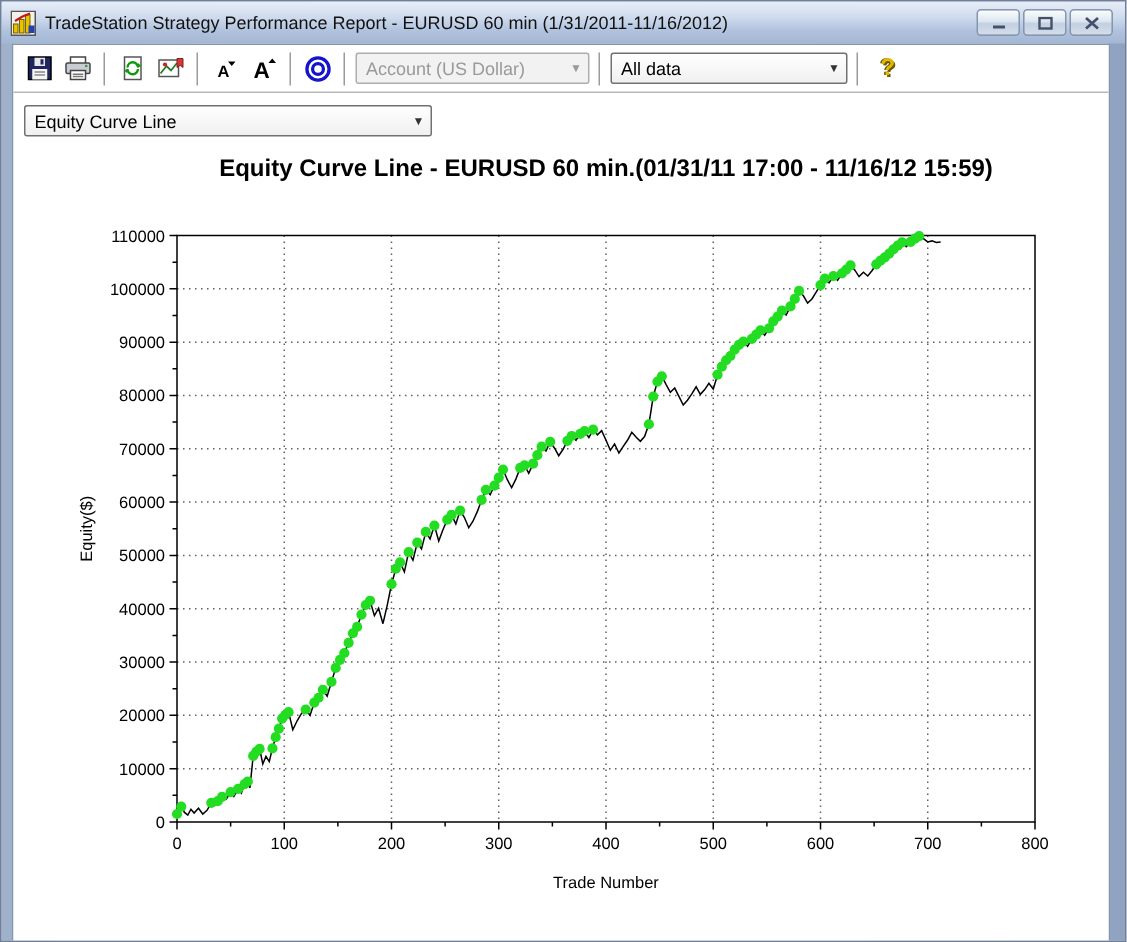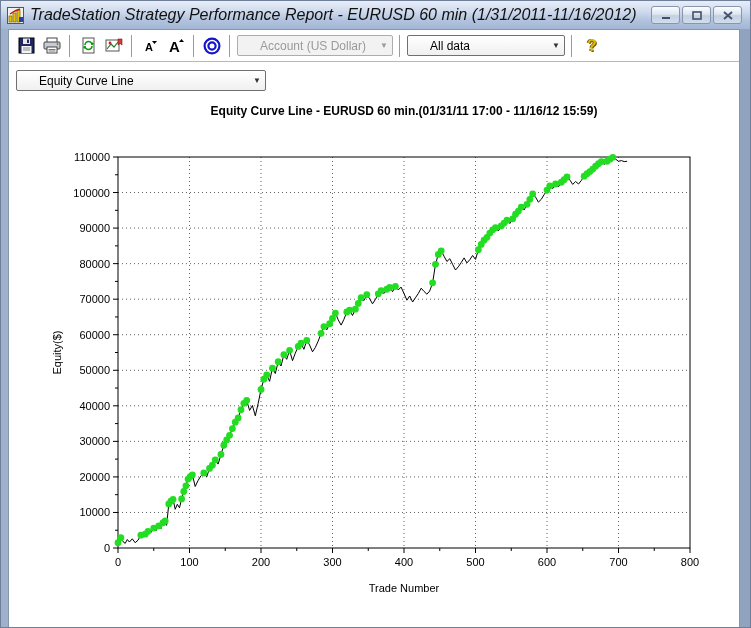--- a/index.html
+++ b/index.html
@@ -9,21 +9,21 @@
     background:linear-gradient(90deg,#9fb0ca 0%,#c2cfe4 30%,#b3c2da 60%,#8fa2bf 100%);
     border:1px solid #6f7f99; overflow:hidden;
   }
   
   .titlebar {
     position:absolute; left:0; top:0; right:0; height:28px;
     background:linear-gradient(180deg,#e8eef8 0%,#cdd9ec 40%,#b0c2dd 70%,#a3b6d4 100%);
     display:flex; align-items:center; padding:0 6px;
   }
   .app-icon { width:17px; height:17px; margin-right:6px; flex:0 0 auto; }
-  .title-text { font-size:16px; color:#111; white-space:nowrap; overflow:hidden;font-style:italic; }
+  .title-text { font-size:12px; color:#111; white-space:nowrap; overflow:hidden; }
   .win-buttons { margin-left:auto; display:flex; gap:2px; padding-right:2px; }
   .win-btn {
     width:29px; height:18px; border:1px solid #8696ad; border-radius:3px;
     background:linear-gradient(180deg,#fbfdfe 0%,#dde6f0 45%,#c3d0e1 55%,#d3ddeb 100%);
     display:flex; align-items:center; justify-content:center; cursor:default;
   }
   
   .content {
     position:absolute; left:7px; right:10px; top:28px; bottom:0;
     background:#ffffff; border:1px solid #8496ad; border-bottom:none;
@@ -35,41 +35,41 @@
   }
   .tb-btn {
     width:26px; height:24px; display:flex; align-items:center; justify-content:center;
     cursor:default;
   }
   .tb-sep { width:2px; height:22px; margin:0 4px;
     border-left:1px solid #9b9b9b; border-right:1px solid #ffffff; }
   .combo {
     height:21px; display:flex; align-items:center; border:1px solid #707070;
     border-radius:2px; background:linear-gradient(180deg,#ffffff,#f0f0f0);
-    font-size:12px; padding-left:22px; position:relative; cursor:default;
+    font-size:12px; padding-left:6px; position:relative; cursor:default;
   }
   .combo .combo-text { flex:1; white-space:nowrap; overflow:hidden; }
   .combo .combo-arrow {
     width:16px; text-align:center; font-size:8px; color:#333; flex:0 0 auto;
   }
   .combo.disabled { background:#f2f2f2; border-color:#adadad; }
   .combo.disabled .combo-text { color:#9a9a9a; }
   .combo.disabled .combo-arrow { color:#9a9a9a; }
   .combo.account { width:156px; margin:0 2px; }
   .combo.alldata { width:158px; margin:0 2px;justify-content:space-between; }
   .help-glyph {
     font-size:16px; font-weight:bold; color:#e3b900;
     text-shadow:1px 1px 0 #6b5900, -1px 0 0 #6b5900; margin-left:10px;
   }
   
   .report { position:relative; width:100%; height:calc(100% - 32px); background:#fff; }
-  .view-combo { position:absolute; left:7px; top:8px; width:250px; }
+  .view-combo { position:absolute; left:7px; top:8px; width:272px; }
   .chart-title {
     position:absolute; left:95px; top:42px; width:600px; text-align:center;
-    font-size:12px; font-weight:bold; color:#000;
+    font-size:16px; font-weight:bold; color:#000;
   }
   #chart-svg { position:absolute; left:0; top:0; width:733px; height:568px;
     font-family:"Liberation Sans", sans-serif; }
 </style>
 </head>
 <body>
 
 <div class="window">
 
   <div class="titlebar">

